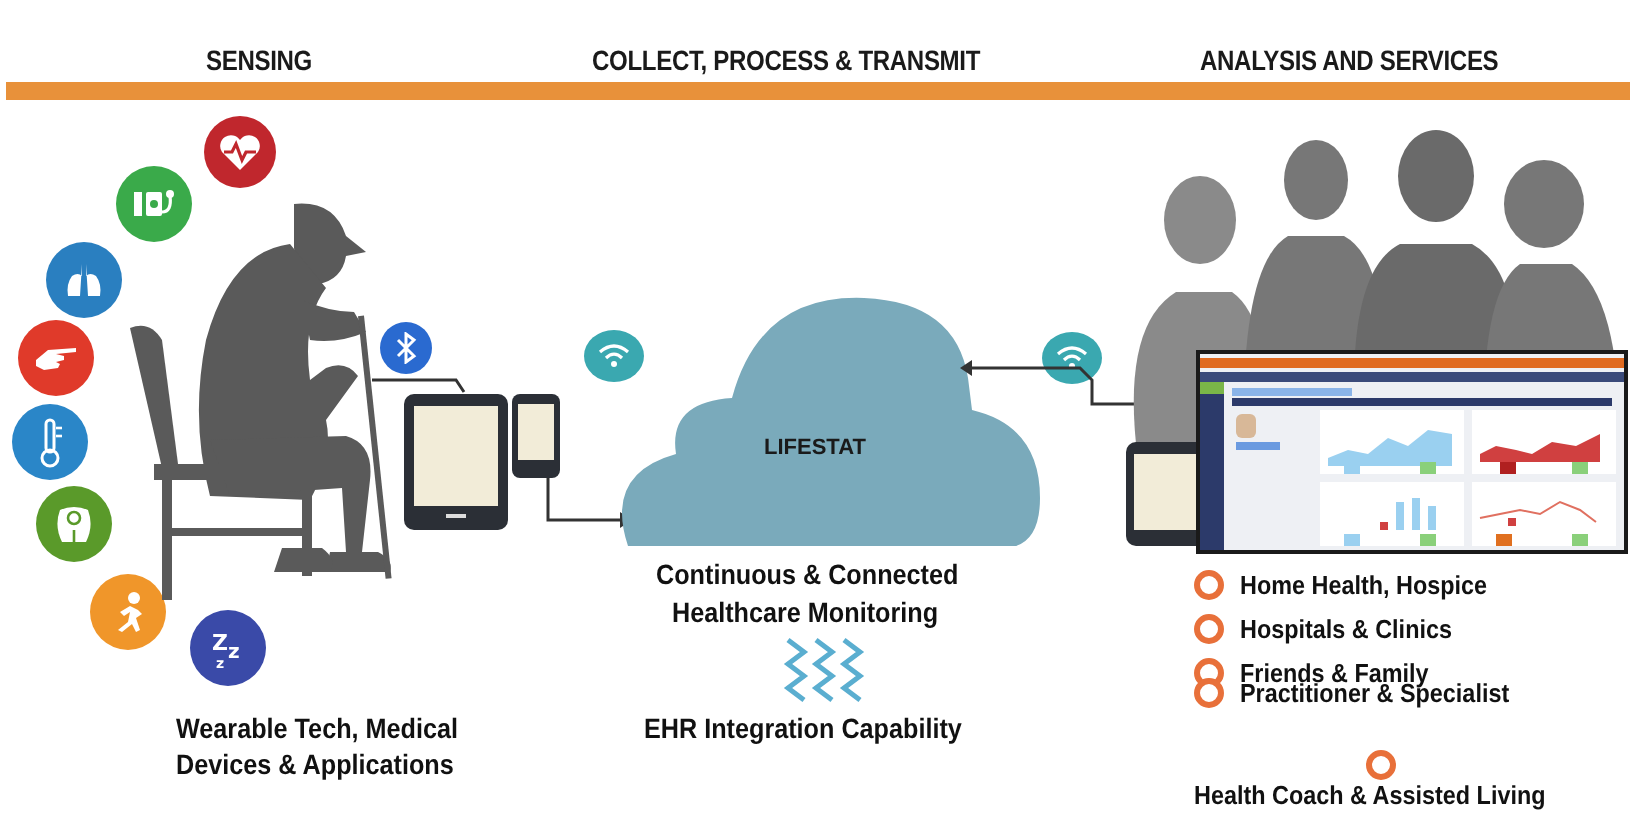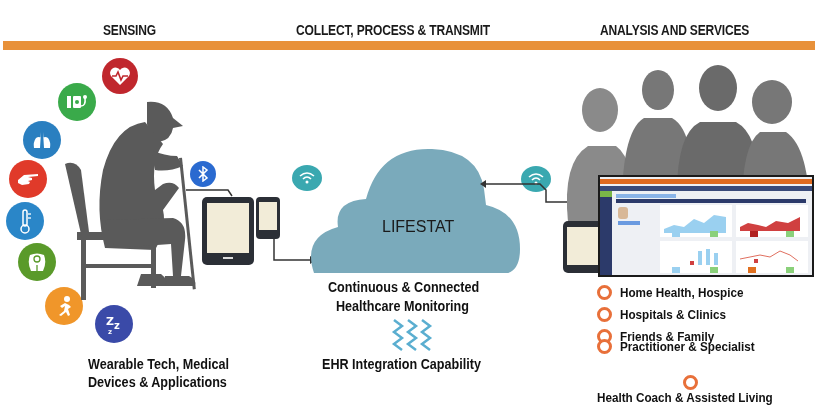--- a/index.html
+++ b/index.html
@@ -136,21 +136,21 @@
   <svg width="16" height="12" viewBox="0 0 16 12">
       <path d="M1 4 Q8 -2 15 4" fill="none" stroke="#fff" stroke-width="1.6"></path>
       <path d="M4 7 Q8 3 12 7" fill="none" stroke="#fff" stroke-width="1.6"></path>
       <circle cx="8" cy="10" r="1.5" fill="#fff"></circle>
     </svg>
 </div>
 
 <svg class="abs" style="left:308px;top:145px;" width="216" height="130" viewBox="0 0 216 130">
   <path d="M6 128 Q-6 92 30 82 Q26 56 58 54 Q72 2 124 4 Q170 6 176 44 L178 60 Q212 68 212 104 Q212 124 200 128 Z" fill="#7aaabb"></path>
 </svg>
-<div class="abs" style="left:382px;top:218px;font-weight:normal;font-size:16px;color:#1a1a1a;">LIFESTAT</div>
+<div class="abs" style="left:382px;top:218px;font-weight:bold;font-size:11px;color:#1a1a1a;">LIFESTAT</div>
 
 <svg class="abs" style="left:480px;top:178px;" width="110" height="50" viewBox="0 0 110 50">
   <polygon points="6,2 0,6 6,10" fill="#333"></polygon>
   <polyline points="4,6 60,6 66,12 66,24 100,24 104,30 104,42" fill="none" stroke="#333" stroke-width="1.5"></polyline>
 </svg>
 
 <div class="lbl" style="left:328px;top:279px;font-size:14px;">Continuous &amp; Connected</div>
 <div class="lbl" style="left:336px;top:298px;font-size:14px;">Healthcare Monitoring</div>
 <svg class="abs" style="left:390px;top:318px;" width="48" height="34" viewBox="0 0 48 34">
   <g fill="none" stroke="#5aaed0" stroke-width="2.5">

